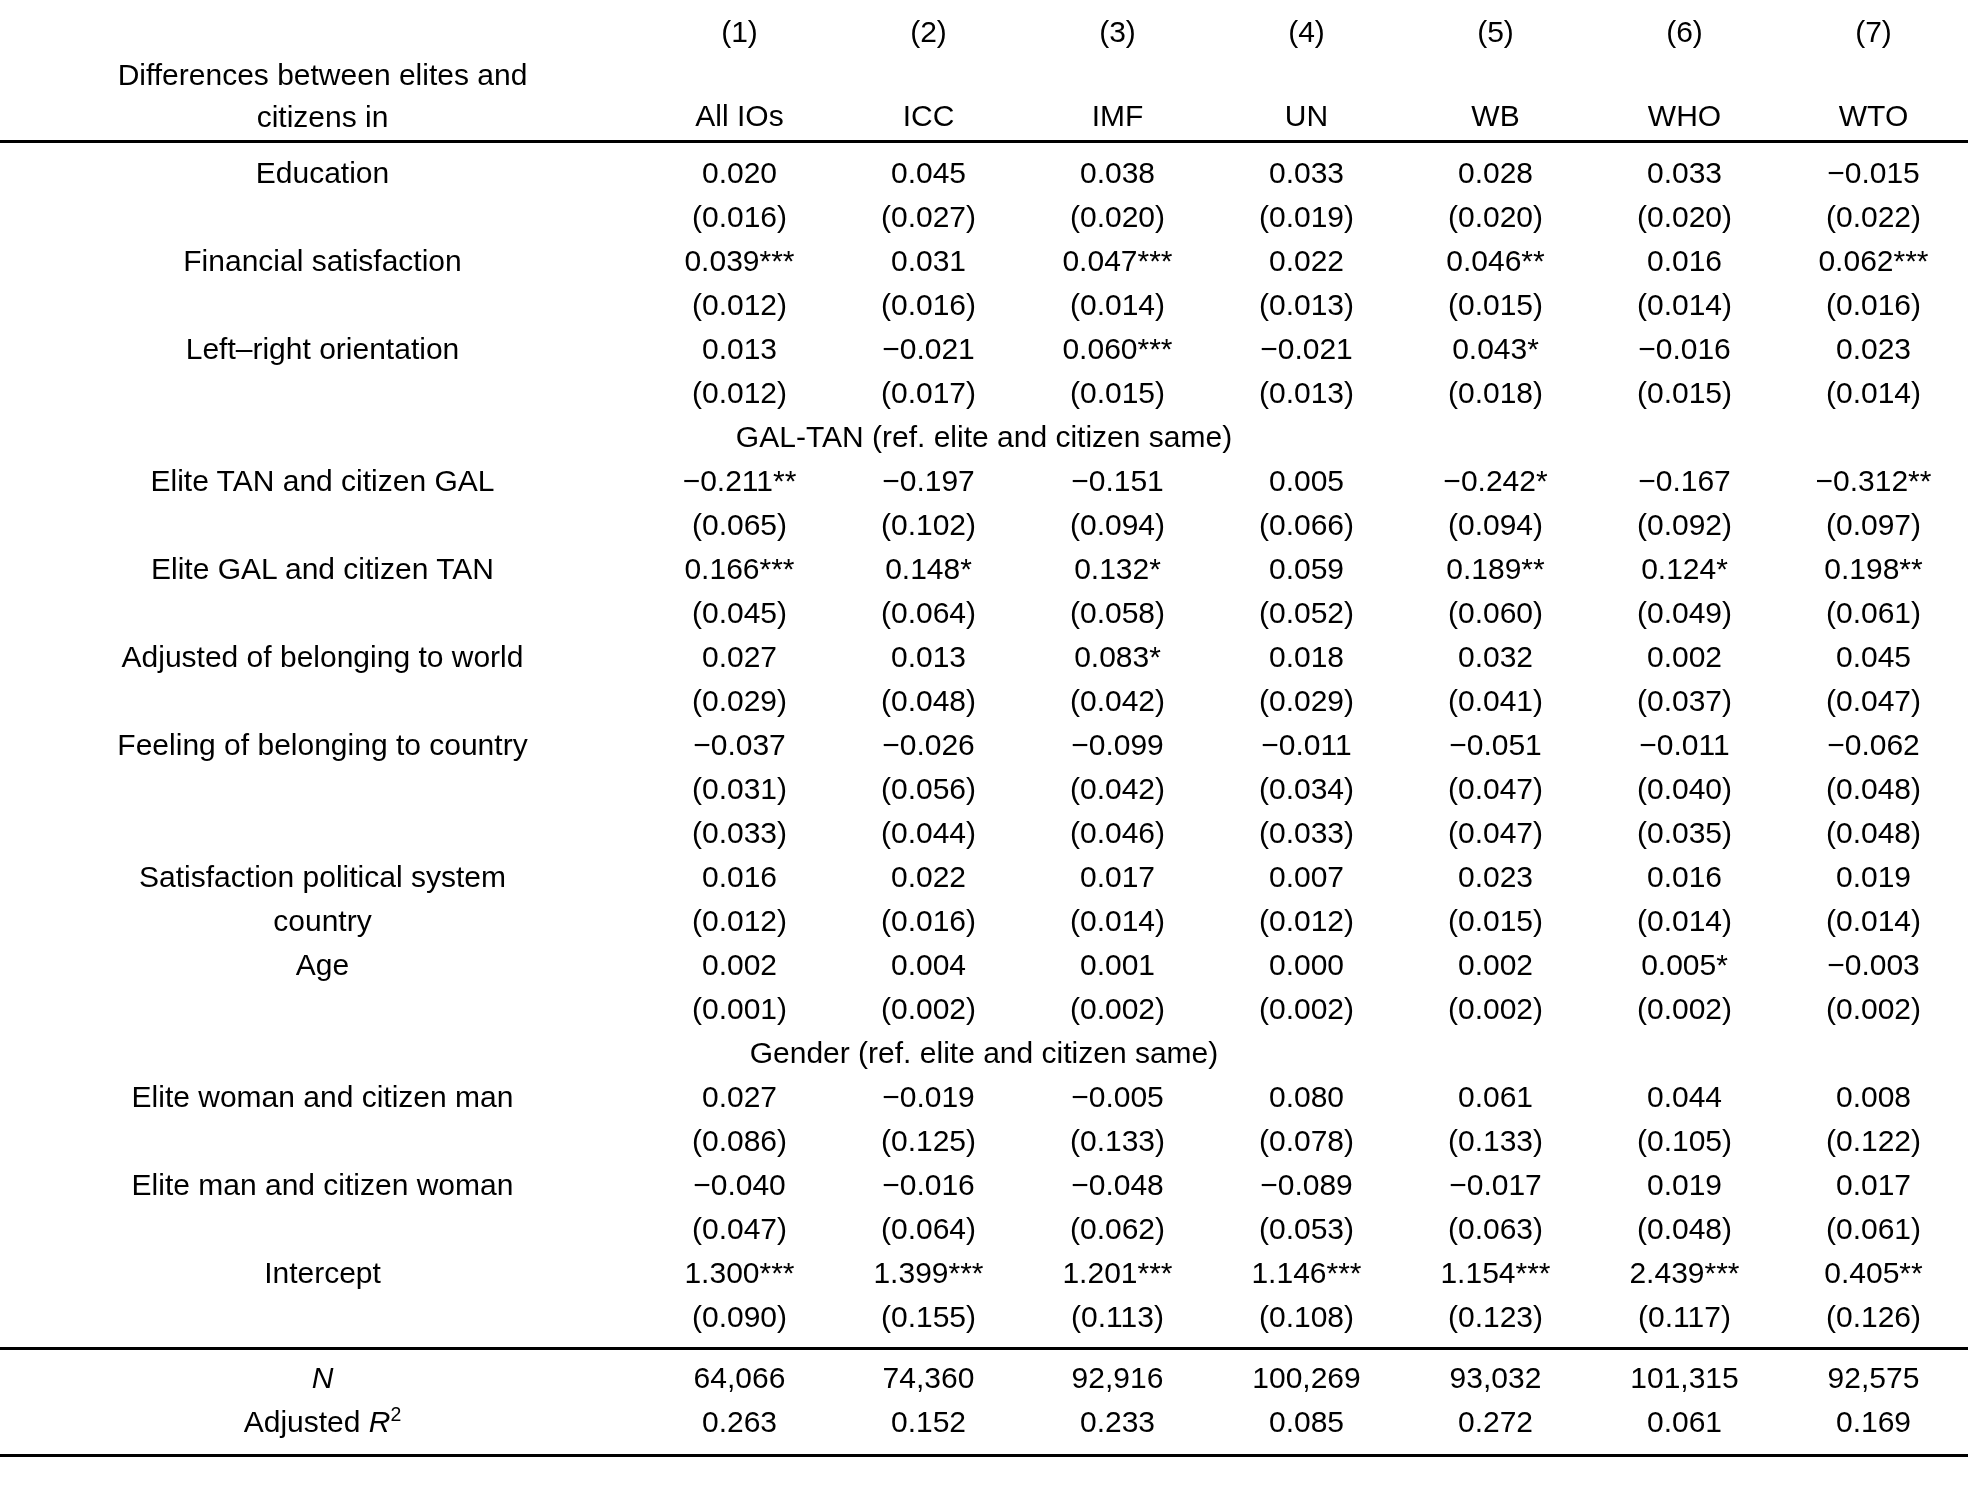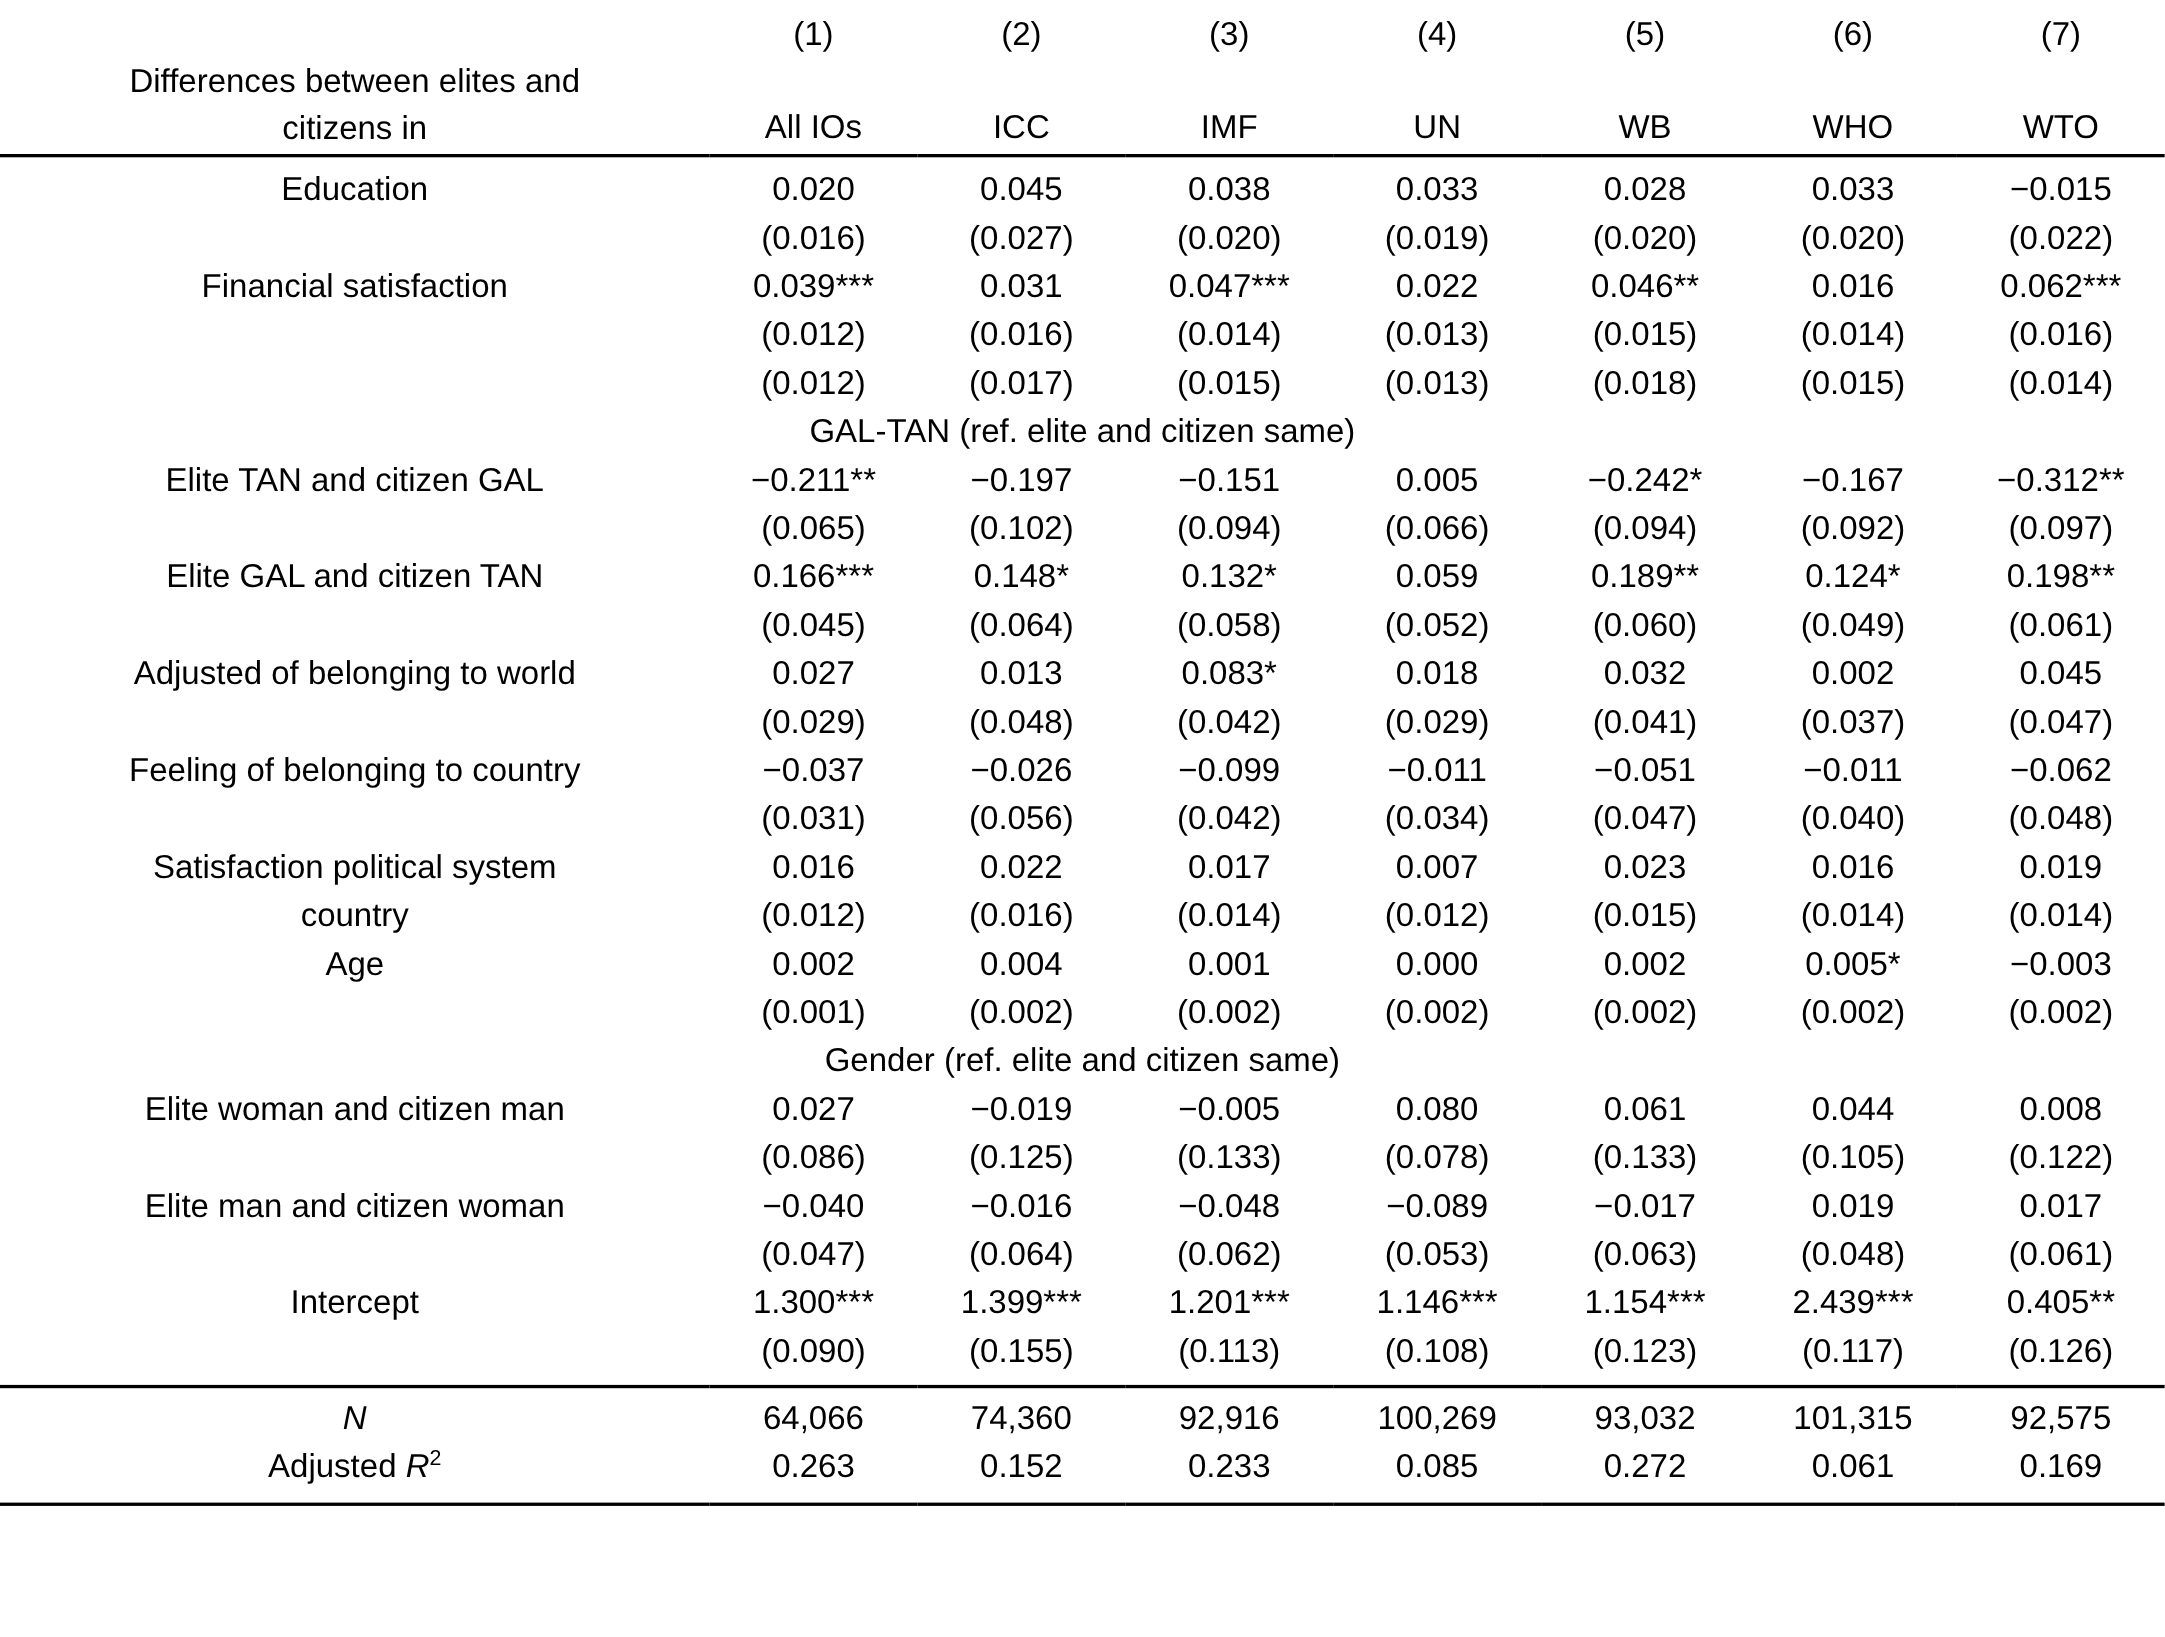--- a/index.html
+++ b/index.html
@@ -114,20 +114,30 @@
         <td class="label indent"></td>
         <td>(0.012)</td>
         <td>(0.016)</td>
         <td>(0.014)</td>
         <td>(0.013)</td>
         <td>(0.015)</td>
         <td>(0.014)</td>
         <td>(0.016)</td>
       </tr>
       <tr>
+        <td class="label">Left–right orientation</td>
+        <td>0.013</td>
+        <td>−0.021</td>
+        <td>0.060***</td>
+        <td>−0.021</td>
+        <td>0.043*</td>
+        <td>−0.016</td>
+        <td>0.023</td>
+      </tr>
+      <tr>
         <td class="label indent"></td>
         <td>(0.012)</td>
         <td>(0.017)</td>
         <td>(0.015)</td>
         <td>(0.013)</td>
         <td>(0.018)</td>
         <td>(0.015)</td>
         <td>(0.014)</td>
       </tr>
       <tr>
@@ -204,20 +214,30 @@
         <td>−0.062</td>
       </tr>
       <tr>
         <td class="label indent"></td>
         <td>(0.031)</td>
         <td>(0.056)</td>
         <td>(0.042)</td>
         <td>(0.034)</td>
         <td>(0.047)</td>
         <td>(0.040)</td>
+        <td>(0.048)</td>
+      </tr>
+      <tr>
+        <td class="label indent"></td>
+        <td>(0.033)</td>
+        <td>(0.044)</td>
+        <td>(0.046)</td>
+        <td>(0.033)</td>
+        <td>(0.047)</td>
+        <td>(0.035)</td>
         <td>(0.048)</td>
       </tr>
       <tr>
         <td class="label">Satisfaction political system</td>
         <td>0.016</td>
         <td>0.022</td>
         <td>0.017</td>
         <td>0.007</td>
         <td>0.023</td>
         <td>0.016</td>

